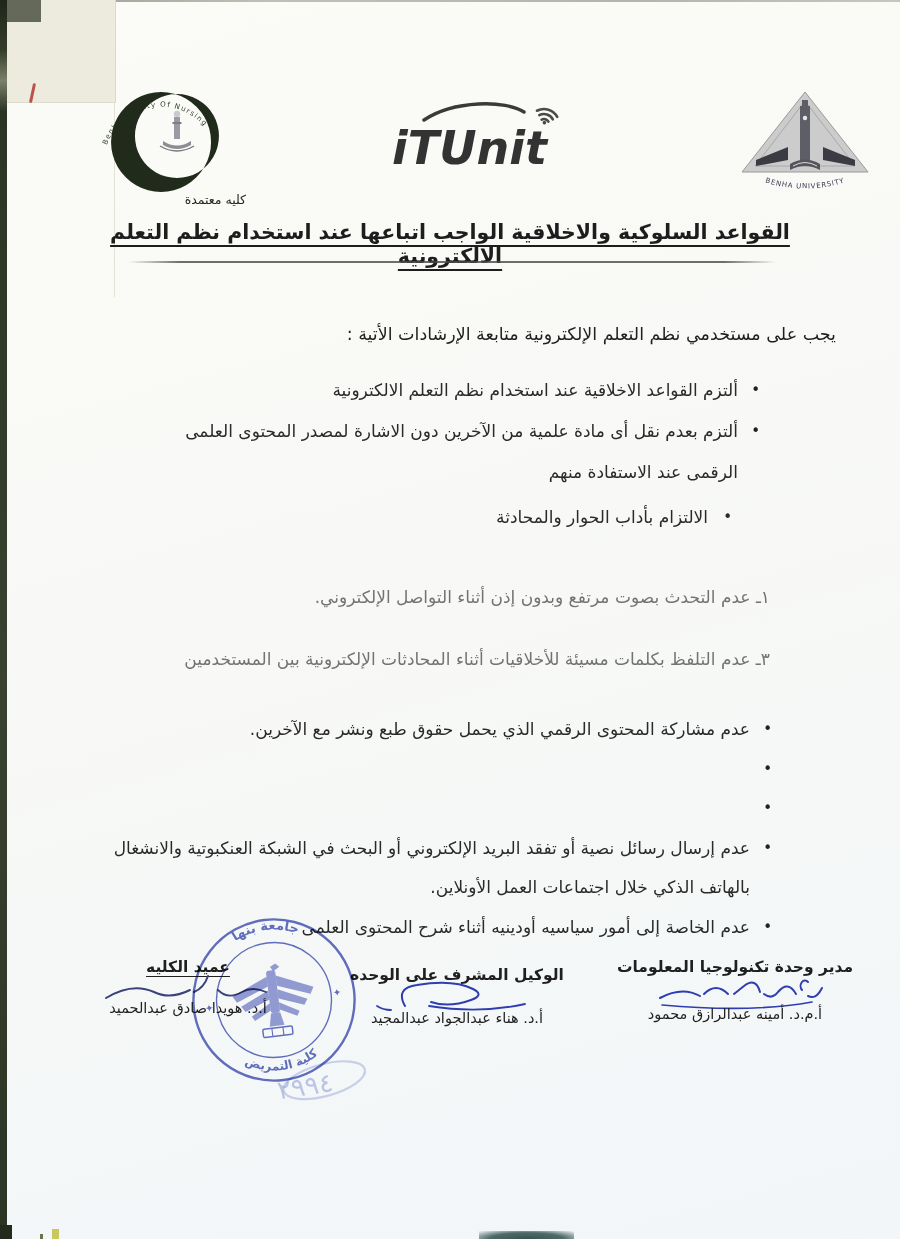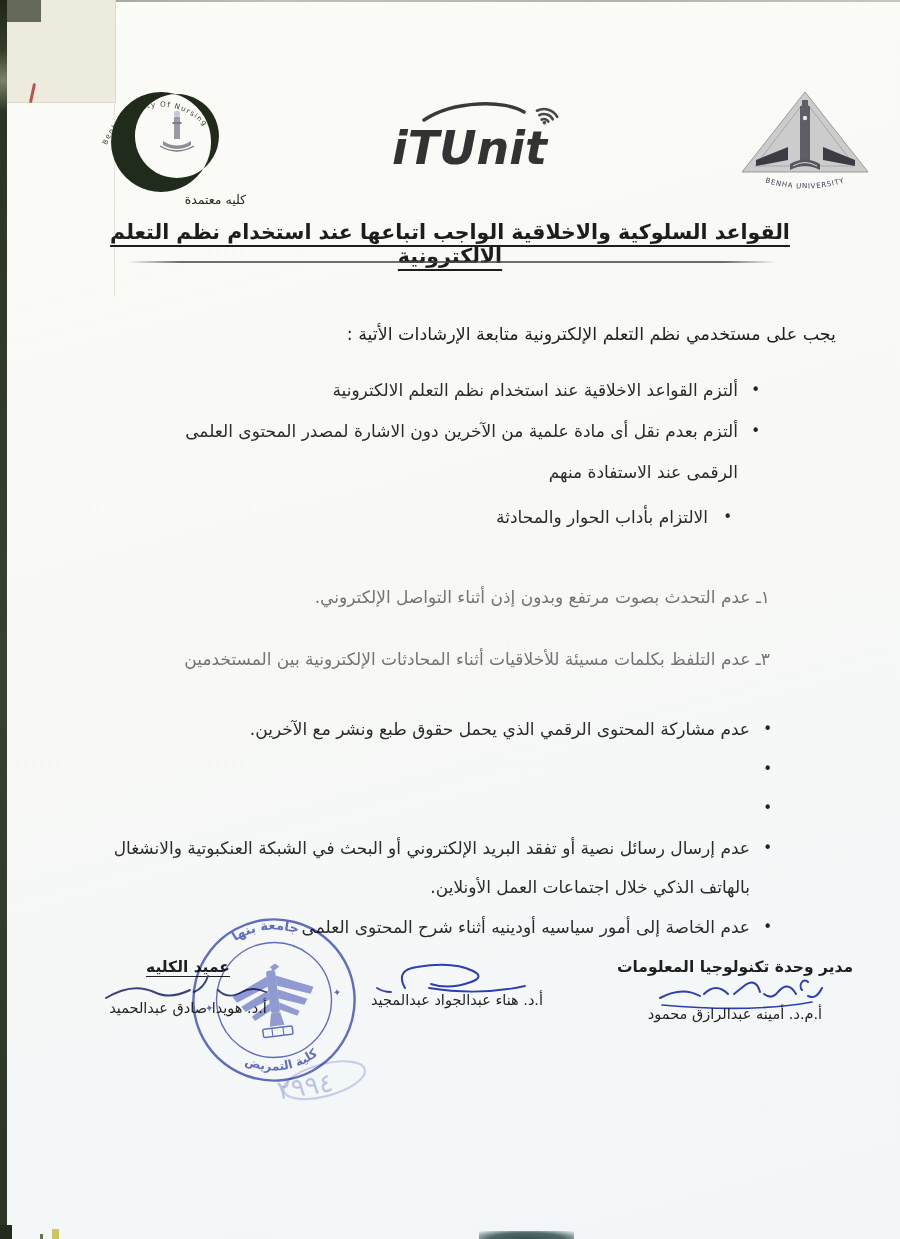--- a/index.html
+++ b/index.html
@@ -185,20 +185,21 @@
       <path d="M182,16 q-6,12 -14,8 M168,10 a4,5 0 1 0 -6,8"></path>
       <path d="M156,22 q-8,-14 -18,-2 q-6,8 -14,2 M120,20 q-4,-15 -16,-6 l-10,8"></path>
       <path d="M88,22 q-12,-12 -24,0 M60,24 q-18,-10 -40,2"></path>
       <path d="M172,30 q-60,11 -150,3" stroke-width="1.7"></path>
     </g>
   </svg>
   <div class="sig-name">أ.م.د. أمينه عبدالرازق محمود</div>
 </div>
 
 <div class="sig sig-center">
+  <div class="sig-title">الوكيل المشرف على الوحده</div>
   <svg width="180" height="38" viewBox="0 0 180 38">
     <g stroke="#2e3eb0" fill="none" stroke-width="2" stroke-linecap="round">
       <path d="M38,26 q-10,-18 12,-21 q36,-6 56,4 q12,6 -2,11 q-22,8 -40,2"></path>
       <path d="M24,30 q-8,0 -14,-4 M62,26 q50,8 96,-2" stroke-width="1.8"></path>
     </g>
   </svg>
   <div class="sig-name">أ.د. هناء عبدالجواد عبدالمجيد</div>
 </div>
 
 <div class="sig sig-dean">

